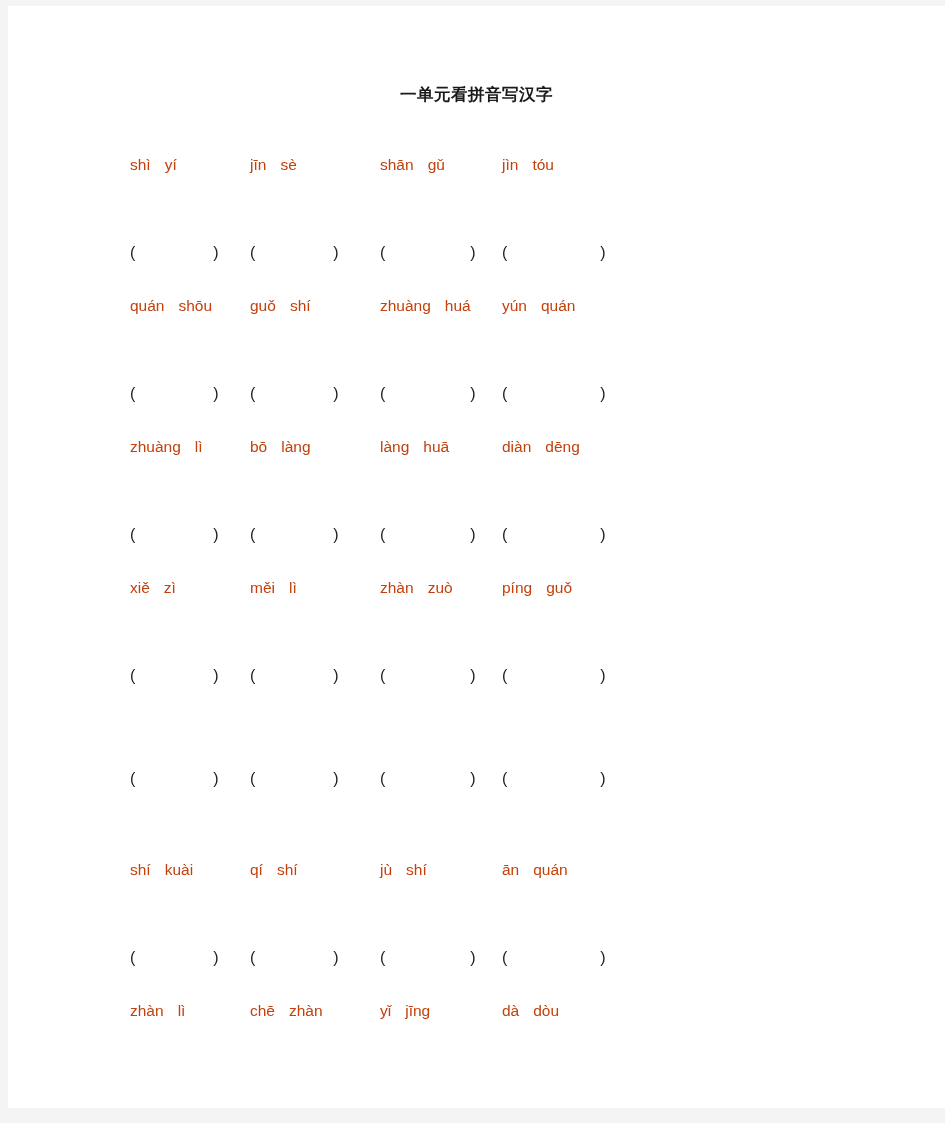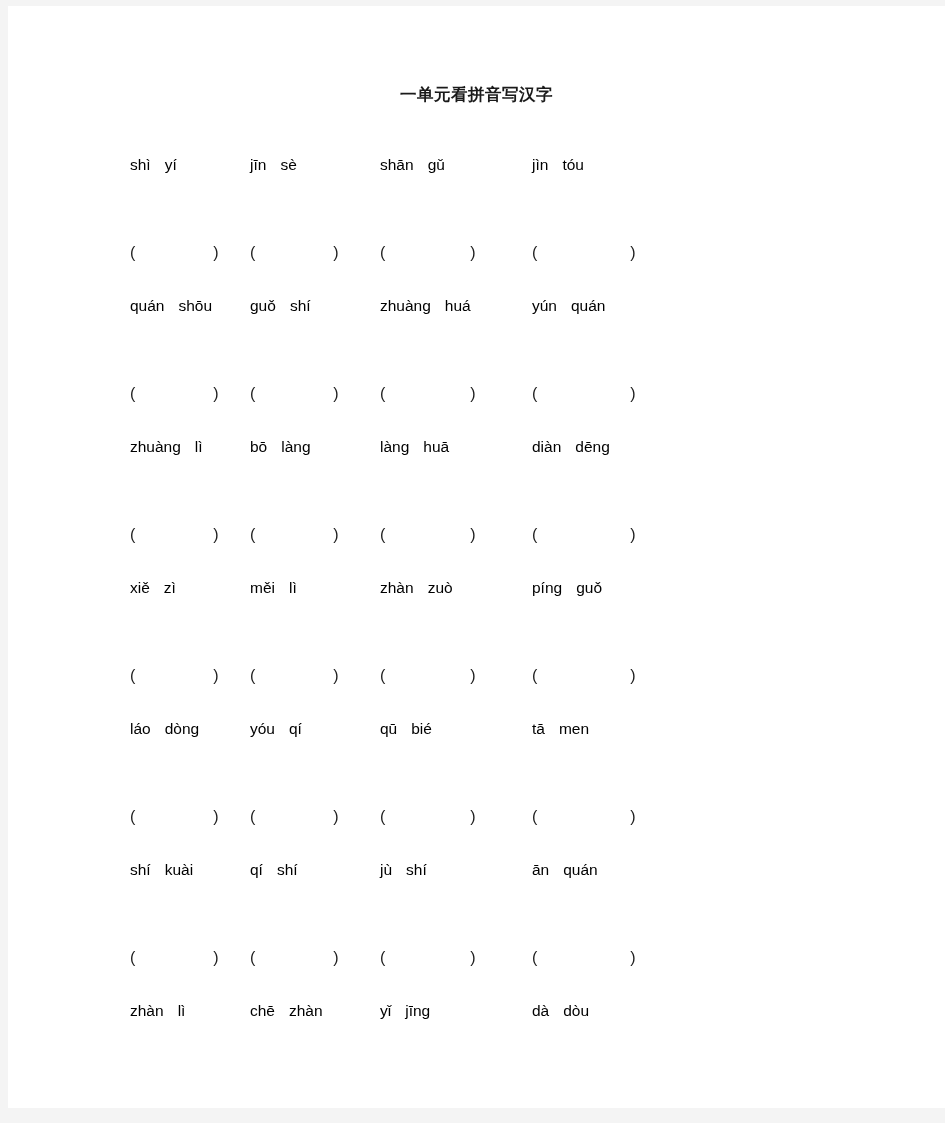--- a/index.html
+++ b/index.html
@@ -38,21 +38,21 @@
     top: 140px;
     width: 937px;
   }
   .exercise-block {
     position: relative;
     height: 141px;
   }
   .pinyin-row {
     position: relative;
     height: 38px;
-    color: #000000;
+    color: #c2410c;
     font-size: 15.5px;
   }
   .pinyin-word {
     position: absolute;
     top: 10px;
     white-space: nowrap;
   }
   .pinyin-syllable {
     display: inline-block;
   }
@@ -74,21 +74,21 @@
   .bracket-close {
     display: inline-block;
   }
   .bracket-gap {
     display: inline-block;
   }
   
   .slot-0 { left: 122px; }
   .slot-1 { left: 242px; }
   .slot-2 { left: 372px; }
-  .slot-3 { left: 494px; margin-left: 30px; }
+  .slot-3 { left: 494px; }
   .bracket-0 .bracket-gap { width: 78px; }
   .bracket-1 .bracket-gap { width: 78px; }
   .bracket-2 .bracket-gap { width: 85px; }
   .bracket-3 .bracket-gap { width: 93px; }
 </style>
 </head>
 <body>
 
 <div class="page-sheet">
 
@@ -145,26 +145,20 @@
           <div class="pinyin-word slot-3"><span class="pinyin-syllable">píng</span><span class="pinyin-syllable">guǒ</span></div>
         </div>
         <div class="answer-row">
           <div class="answer-bracket slot-0 bracket-0"><span class="bracket-open">(</span><span class="bracket-gap"></span><span class="bracket-close">)</span></div>
           <div class="answer-bracket slot-1 bracket-1"><span class="bracket-open">(</span><span class="bracket-gap"></span><span class="bracket-close">)</span></div>
           <div class="answer-bracket slot-2 bracket-2"><span class="bracket-open">(</span><span class="bracket-gap"></span><span class="bracket-close">)</span></div>
           <div class="answer-bracket slot-3 bracket-3"><span class="bracket-open">(</span><span class="bracket-gap"></span><span class="bracket-close">)</span></div>
         </div>
       </div>
       <div class="exercise-block">
-        <div class="pinyin-row">
-          <div class="pinyin-word slot-0"><span class="pinyin-syllable">láo</span><span class="pinyin-syllable">dòng</span></div>
-          <div class="pinyin-word slot-1"><span class="pinyin-syllable">yóu</span><span class="pinyin-syllable">qí</span></div>
-          <div class="pinyin-word slot-2"><span class="pinyin-syllable">qū</span><span class="pinyin-syllable">bié</span></div>
-          <div class="pinyin-word slot-3"><span class="pinyin-syllable">tā</span><span class="pinyin-syllable">men</span></div>
-        </div>
         <div class="answer-row">
           <div class="answer-bracket slot-0 bracket-0"><span class="bracket-open">(</span><span class="bracket-gap"></span><span class="bracket-close">)</span></div>
           <div class="answer-bracket slot-1 bracket-1"><span class="bracket-open">(</span><span class="bracket-gap"></span><span class="bracket-close">)</span></div>
           <div class="answer-bracket slot-2 bracket-2"><span class="bracket-open">(</span><span class="bracket-gap"></span><span class="bracket-close">)</span></div>
           <div class="answer-bracket slot-3 bracket-3"><span class="bracket-open">(</span><span class="bracket-gap"></span><span class="bracket-close">)</span></div>
         </div>
       </div>
       <div class="exercise-block">
         <div class="pinyin-row">
           <div class="pinyin-word slot-0"><span class="pinyin-syllable">shí</span><span class="pinyin-syllable">kuài</span></div>

